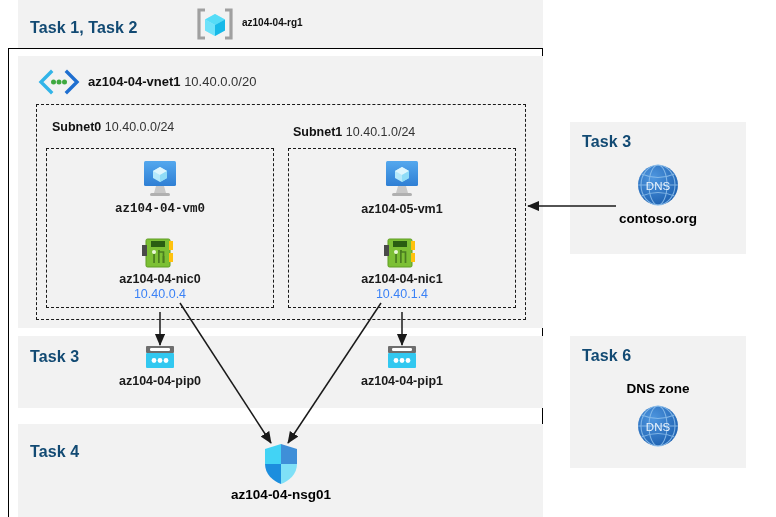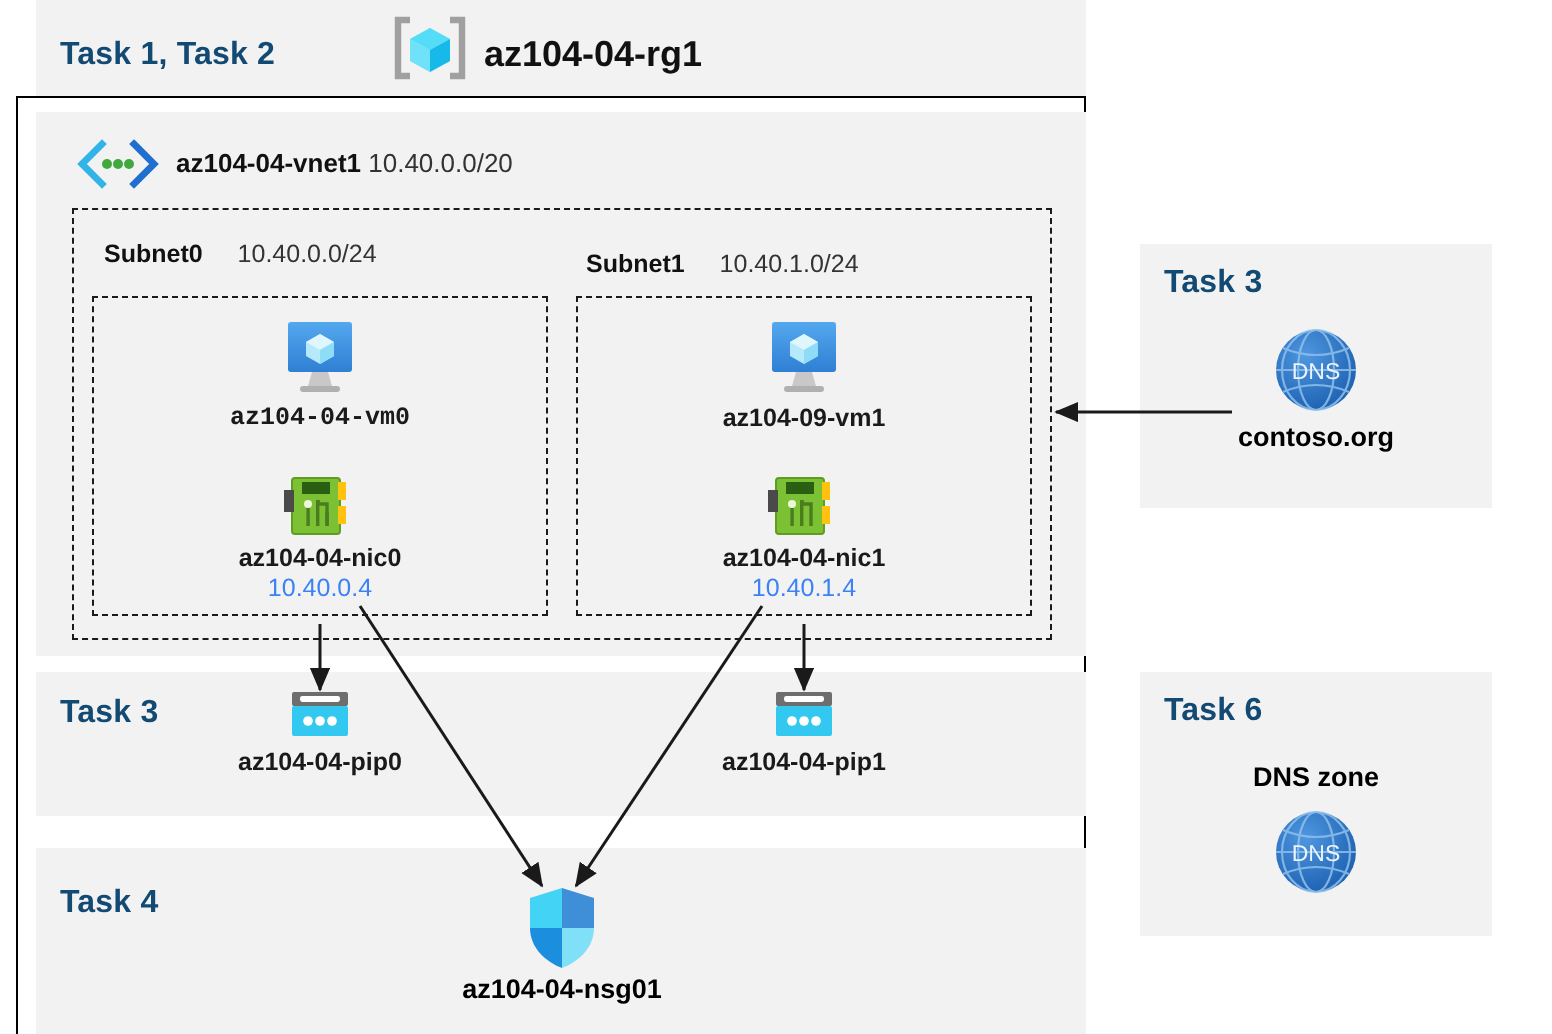--- a/index.html
+++ b/index.html
@@ -97,21 +97,21 @@
   .res-title b { font-weight: bold; }
   .res-title .cidr { font-weight: normal; color: #333333; }
 
   .subnet-title {
     position: absolute;
     font-size: 12.5px;
     color: #111111;
     white-space: nowrap;
   }
   .subnet-title b { font-weight: bold; }
-  .subnet-title .cidr { font-weight: normal; color: #333333; margin-left: 14px; }
+  .subnet-title .cidr { font-weight: normal; color: #333333; }
 
   
   .node {
     position: absolute;
     text-align: center;
     white-space: nowrap;
   }
   .node .cap {
     font-size: 12.5px;
     font-weight: bold;
@@ -169,21 +169,21 @@
     <svg width="38" height="34" viewBox="0 0 38 34">
       <path d="M9 3 L3 3 L3 31 L9 31" fill="none" stroke="#a0a0a0" stroke-width="3.2"></path>
       <path d="M29 3 L35 3 L35 31 L29 31" fill="none" stroke="#a0a0a0" stroke-width="3.2"></path>
       <polygon points="19,7 29,12.5 29,23.5 19,29 9,23.5 9,12.5" fill="#9fe9fb"></polygon>
       <polygon points="19,7 29,12.5 19,18 9,12.5" fill="#55dcf7"></polygon>
       <polygon points="19,18 29,12.5 29,23.5 19,29" fill="#17b9e8"></polygon>
       <polygon points="19,18 9,12.5 9,23.5 19,29" fill="#6fe2fa"></polygon>
     </svg>
   </div>
 
-  <div class="res-title" style="left:242px; top:17px; font-size:18px;">
+  <div class="res-title" style="left:242px; top:17px; font-size:10px;">
     <b>az104-04-rg1</b>
   </div>
 
   <div class="icon-holder" style="position:absolute; left:38px; top:70px; width:42px; height:24px;">
     <svg width="42" height="24" viewBox="0 0 42 24">
       <path d="M13 2 L3 12 L13 22" fill="none" stroke="#32b4e8" stroke-width="3.4" stroke-linecap="square" stroke-linejoin="miter"></path>
       <path d="M29 2 L39 12 L29 22" fill="none" stroke="#1f6fd0" stroke-width="3.4" stroke-linecap="square" stroke-linejoin="miter"></path>
       <circle cx="15.5" cy="12" r="2.5" fill="#3fa93f"></circle>
       <circle cx="21" cy="12" r="2.5" fill="#3fa93f"></circle>
       <circle cx="26.5" cy="12" r="2.5" fill="#3fa93f"></circle>
@@ -251,21 +251,21 @@
           </linearGradient>
         </defs>
         <rect x="7" y="3" width="32" height="25" rx="1.5" fill="url(#vmg1)"></rect>
         <polygon points="23,9 30,13 30,20 23,24 16,20 16,13" fill="#b6e9fb"></polygon>
         <polygon points="23,9 30,13 23,17 16,13" fill="#dff6fd"></polygon>
         <polygon points="23,17 30,13 30,20 23,24" fill="#8fdcf7"></polygon>
         <path d="M19 28 L27 28 L29 35 L17 35 Z" fill="#c8c8c8"></path>
         <rect x="13" y="35" width="20" height="3" rx="1.5" fill="#b0b0b0"></rect>
       </svg>
     </div>
-    <div class="cap">az104-09-vm1</div>
+    <div class="cap">az104-05-vm1</div>
   </div>
 
   <div class="node" style="left:340px; top:236px; width:124px;">
     <div class="icon-holder">
       <svg width="38" height="34" viewBox="0 0 38 34">
         <rect x="5" y="3" width="24" height="28" rx="1.5" fill="#7cc034"></rect>
         <rect x="5" y="3" width="24" height="28" rx="1.5" fill="none" stroke="#5f9c22" stroke-width="1"></rect>
         <rect x="1" y="9" width="5" height="11" fill="#4a4a4a"></rect>
         <rect x="28" y="5" width="4" height="9" fill="#ffc20e"></rect>
         <rect x="28" y="17" width="4" height="9" fill="#ffc20e"></rect>

